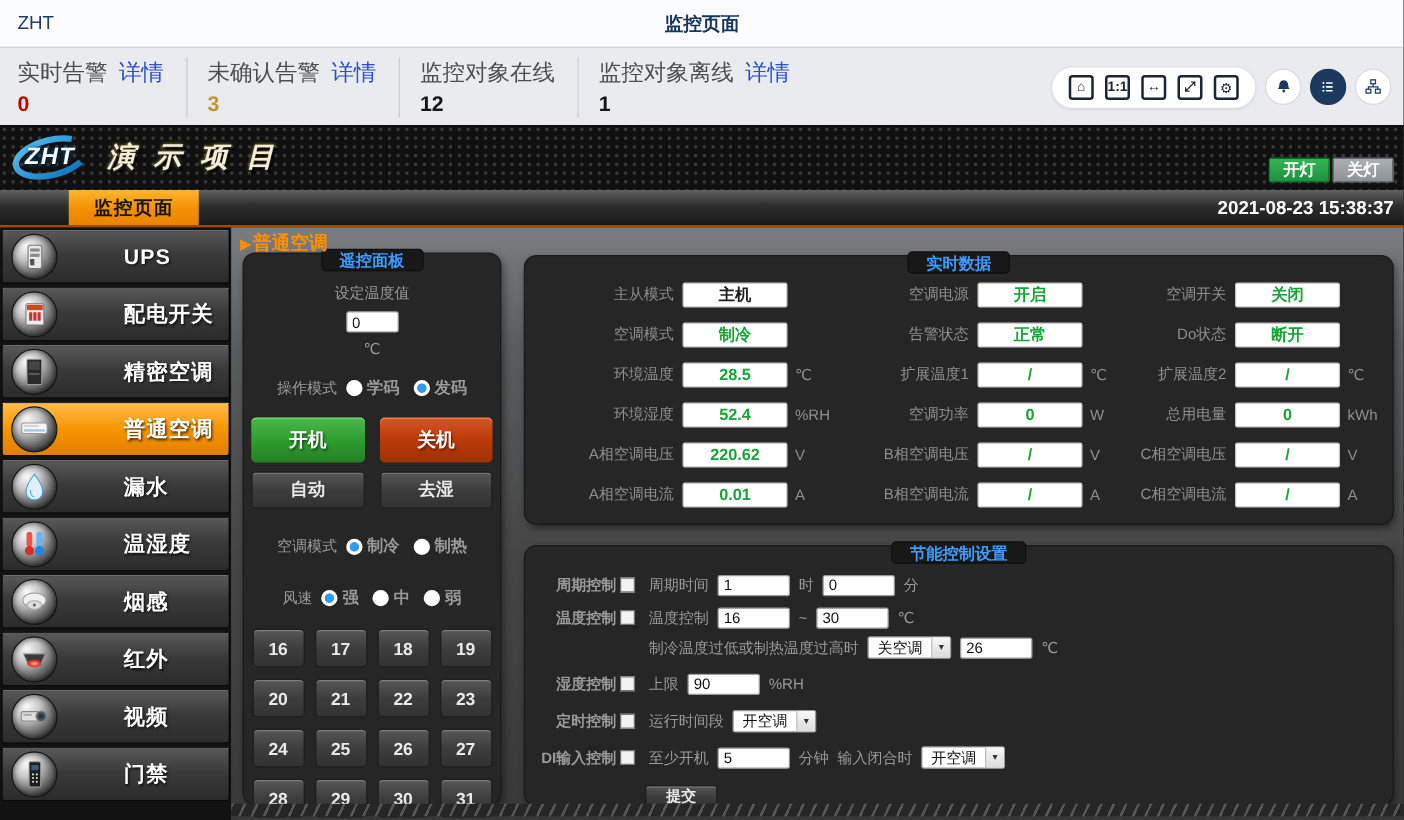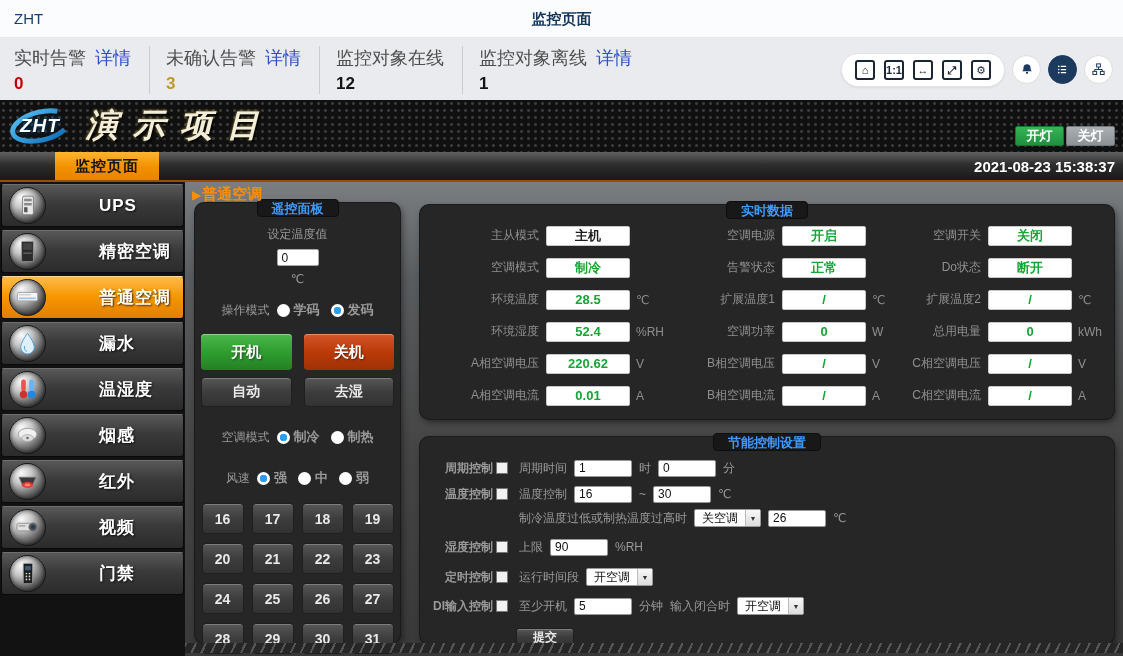--- a/index.html
+++ b/index.html
@@ -35,21 +35,21 @@
   .circle-btn.active { background:#1c3a5e; border-color:#1c3a5e; }
   
   .brandbar { position:absolute; top:100px; left:0; right:0; height:52px;
     background-color:#101010;
     background-image:radial-gradient(circle,#3b3b3b 1.2px, transparent 1.7px);
     background-size:7px 7px; }
   .logo { position:absolute; left:8px; top:3px; display:flex; align-items:center; height:46px; }
   .logo-mark { position:relative; width:66px; height:44px; }
   .logo-z { position:absolute; left:12px; top:11px; font-size:19px; font-weight:bold;
     font-style:italic; color:#fff; text-shadow:0 0 4px #0a5a9a,1px 1px 1px #000; letter-spacing:1px; }
-  .brand-name { margin-left:12px; font-size:32px; font-weight:bold; font-style:italic;
+  .brand-name { margin-left:12px; font-size:22px; font-weight:bold; font-style:italic;
     letter-spacing:15px; color:#f3eeda;
     text-shadow:2px 2px 1px rgba(0,0,0,.85), 0 0 3px #b89a40; white-space:nowrap; }
   .lights { position:absolute; right:8px; bottom:6px; display:flex; gap:2px;font-family:Liberation Serif, serif; }
   .btn-light { width:49px; height:20px; border-radius:2px; color:#fff; font-size:13px;
     font-weight:bold; cursor:pointer; font-family:inherit; }
   .btn-light.on  { background:linear-gradient(#35b455,#1f9040); border:1px solid #0e7a2e; }
   .btn-light.off { background:linear-gradient(#aaafb4,#8d9296); border:1px solid #73787c; }
   
   .tabbar { position:absolute; top:152px; left:0; right:0; height:30px;
     background:linear-gradient(#616161,#2e2e2e 45%,#181818);
@@ -277,20 +277,34 @@
                 <rect x="12" y="18" width="4" height="6" fill="#555"></rect>
               </svg>
             </span>
           </span>
           <span class="side-label">UPS</span>
         </div>
         <div class="side-item">
           <span class="icircle">
             <span class="igfx">
               <svg viewBox="0 0 32 32">
+                <rect x="8" y="6" width="17" height="20" rx="1" fill="#ececec" stroke="#777"></rect>
+                <rect x="9" y="7" width="15" height="5" fill="#d84315"></rect>
+                <rect x="11" y="14" width="3" height="8" fill="#c33"></rect>
+                <rect x="15" y="14" width="3" height="8" fill="#c33"></rect>
+                <rect x="19" y="14" width="3" height="8" fill="#c33"></rect>
+              </svg>
+            </span>
+          </span>
+          <span class="side-label">配电开关</span>
+        </div>
+        <div class="side-item">
+          <span class="icircle">
+            <span class="igfx">
+              <svg viewBox="0 0 32 32">
                 <rect x="9" y="4" width="14" height="24" rx="1" fill="#2b2b2b" stroke="#9a9a9a"></rect>
                 <rect x="11" y="6" width="10" height="8" fill="#454545"></rect>
                 <rect x="11" y="17" width="10" height="2" fill="#5a5a5a"></rect>
               </svg>
             </span>
           </span>
           <span class="side-label">精密空调</span>
         </div>
         <div class="side-item active">
           <span class="icircle">

